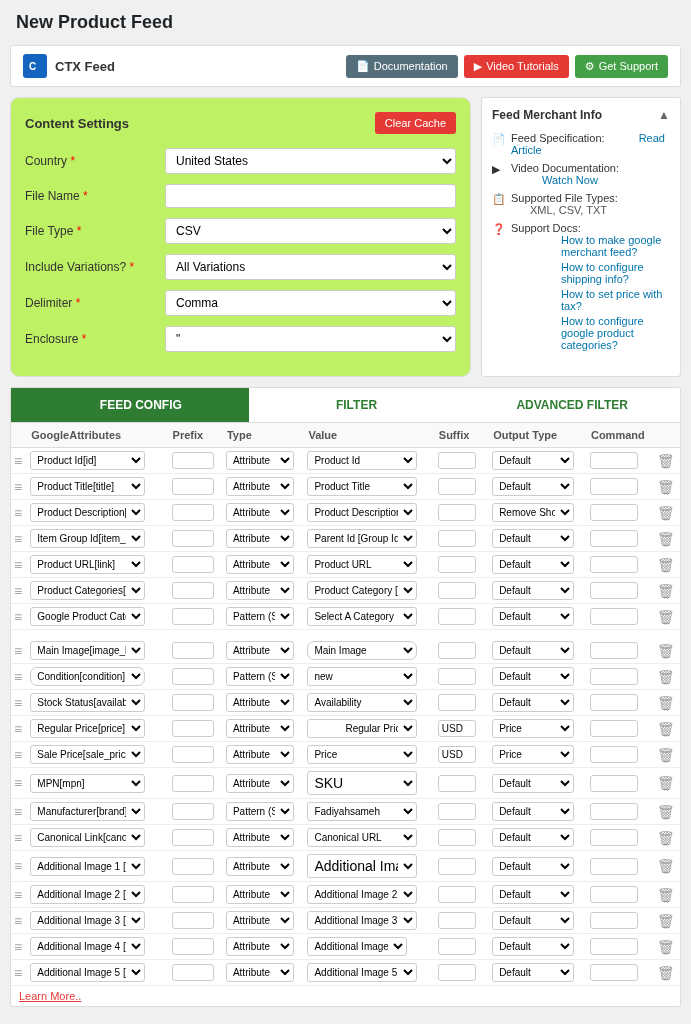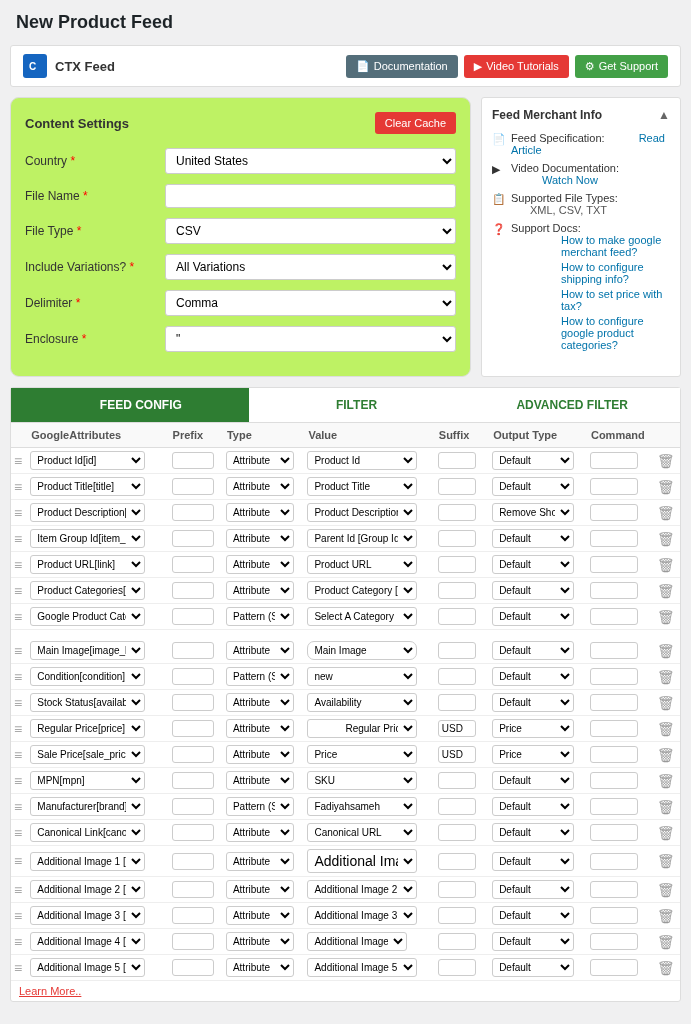--- a/index.html
+++ b/index.html
@@ -530,21 +530,21 @@
     </td>
     <td>
       <button class="btn-delete">🗑</button>
     </td>
   </tr>
           <tr>
     <td>
       <span class="drag-handle">≡</span>
     </td>
     <td>
-      <select style="width:115px;font-size:10px;">
+      <select style="width:115px;font-size:10px;border-radius:7px;">
         <option>Condition[condition]</option>
       </select>
     </td>
     <td>
       <input type="text" value="" style="width: 42px;">
     </td>
     <td>
       <select style="width:68px;font-size:10px;">
         <option>Pattern (St</option>
       </select>
@@ -691,21 +691,21 @@
     </td>
     <td>
       <input type="text" value="" style="width: 42px;">
     </td>
     <td>
       <select style="width:68px;font-size:10px;">
         <option>Attribute</option>
       </select>
     </td>
     <td>
-      <select style="width:110px;font-size:10px;">
+      <select style="width:110px;font-size:14px;">
         <option>SKU</option>
       </select>
     </td>
     <td>
       <input type="text" value="" style="width: 38px;">
     </td>
     <td>
       <select style="width:82px;font-size:10px;">
         <option>Default</option>
       </select>

